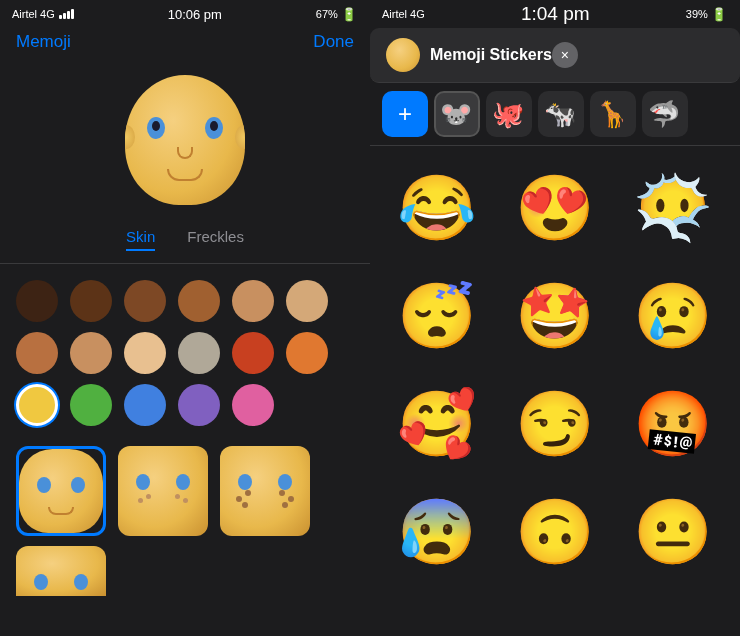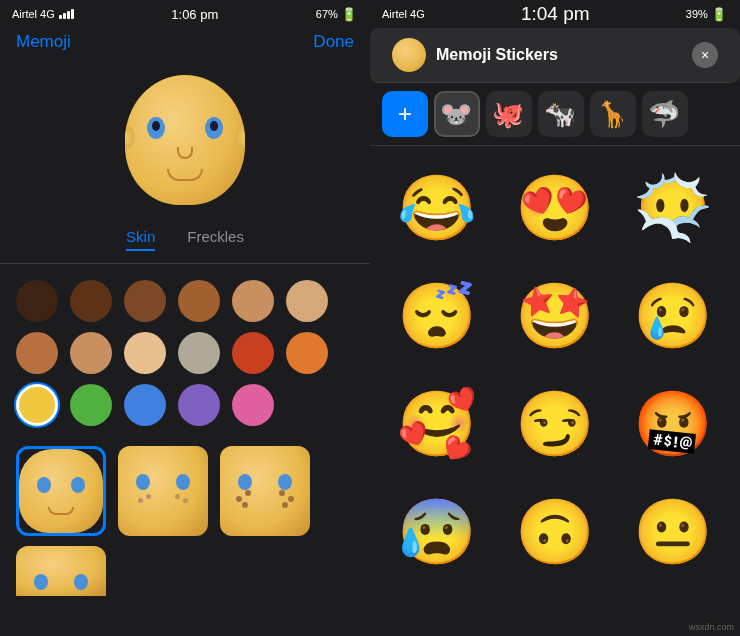--- a/index.html
+++ b/index.html
@@ -205,22 +205,21 @@
       justify-content: space-between;
       align-items: center;
       padding: 4px 12px;
       height: 28px;
       background: #1c1c1e;
     }
 
     .memoji-stickers-header {
       display: flex;
       align-items: center;
-      justify-content: space-between;
-      padding: 10px 22px;
+      padding: 10px 16px;
       background: #2c2c2e;
       border-bottom: 1px solid #3a3a3c;
       border-radius: 9px;
     }
 
     .header-left {
       display: flex;
       align-items: center;
       gap: 10px;
     }
@@ -315,21 +314,21 @@
   <div class="left-status-bar">
     <div class="status-left">
       <span>Airtel 4G</span>
       <div class="signal-bars">
         <div class="bar" style="height:4px"></div>
         <div class="bar" style="height:6px"></div>
         <div class="bar" style="height:8px"></div>
         <div class="bar" style="height:10px"></div>
       </div>
     </div>
-    <span style="font-size:13px;color:#fff;font-weight:500;">1:06 pm</span>
+    <span style="font-size:13px;color:#fff;font-weight:500;">10:06 pm</span>
     <div class="status-right">
       <span>67%</span>
       <span style="font-size:13px;">🔋</span>
     </div>
   </div>
 
   <div class="left-nav-bar">
     <span class="nav-cancel">Memoji</span>
     <span class="nav-done">Done</span>
   </div>
@@ -498,16 +497,13 @@
       </div>
       <div class="sticker-item">
         <span style="font-size:64px;">🙃</span>
       </div>
       <div class="sticker-item">
         <span style="font-size:64px;">😐</span>
       </div>
     </div>
   </div>
 
-  <div style="text-align:right;padding:2px 6px;">
-    <span style="font-size:9px;color:rgba(255,255,255,0.3);">wsxdn.com</span>
-  </div>
 </div>
 
 </body></html>

